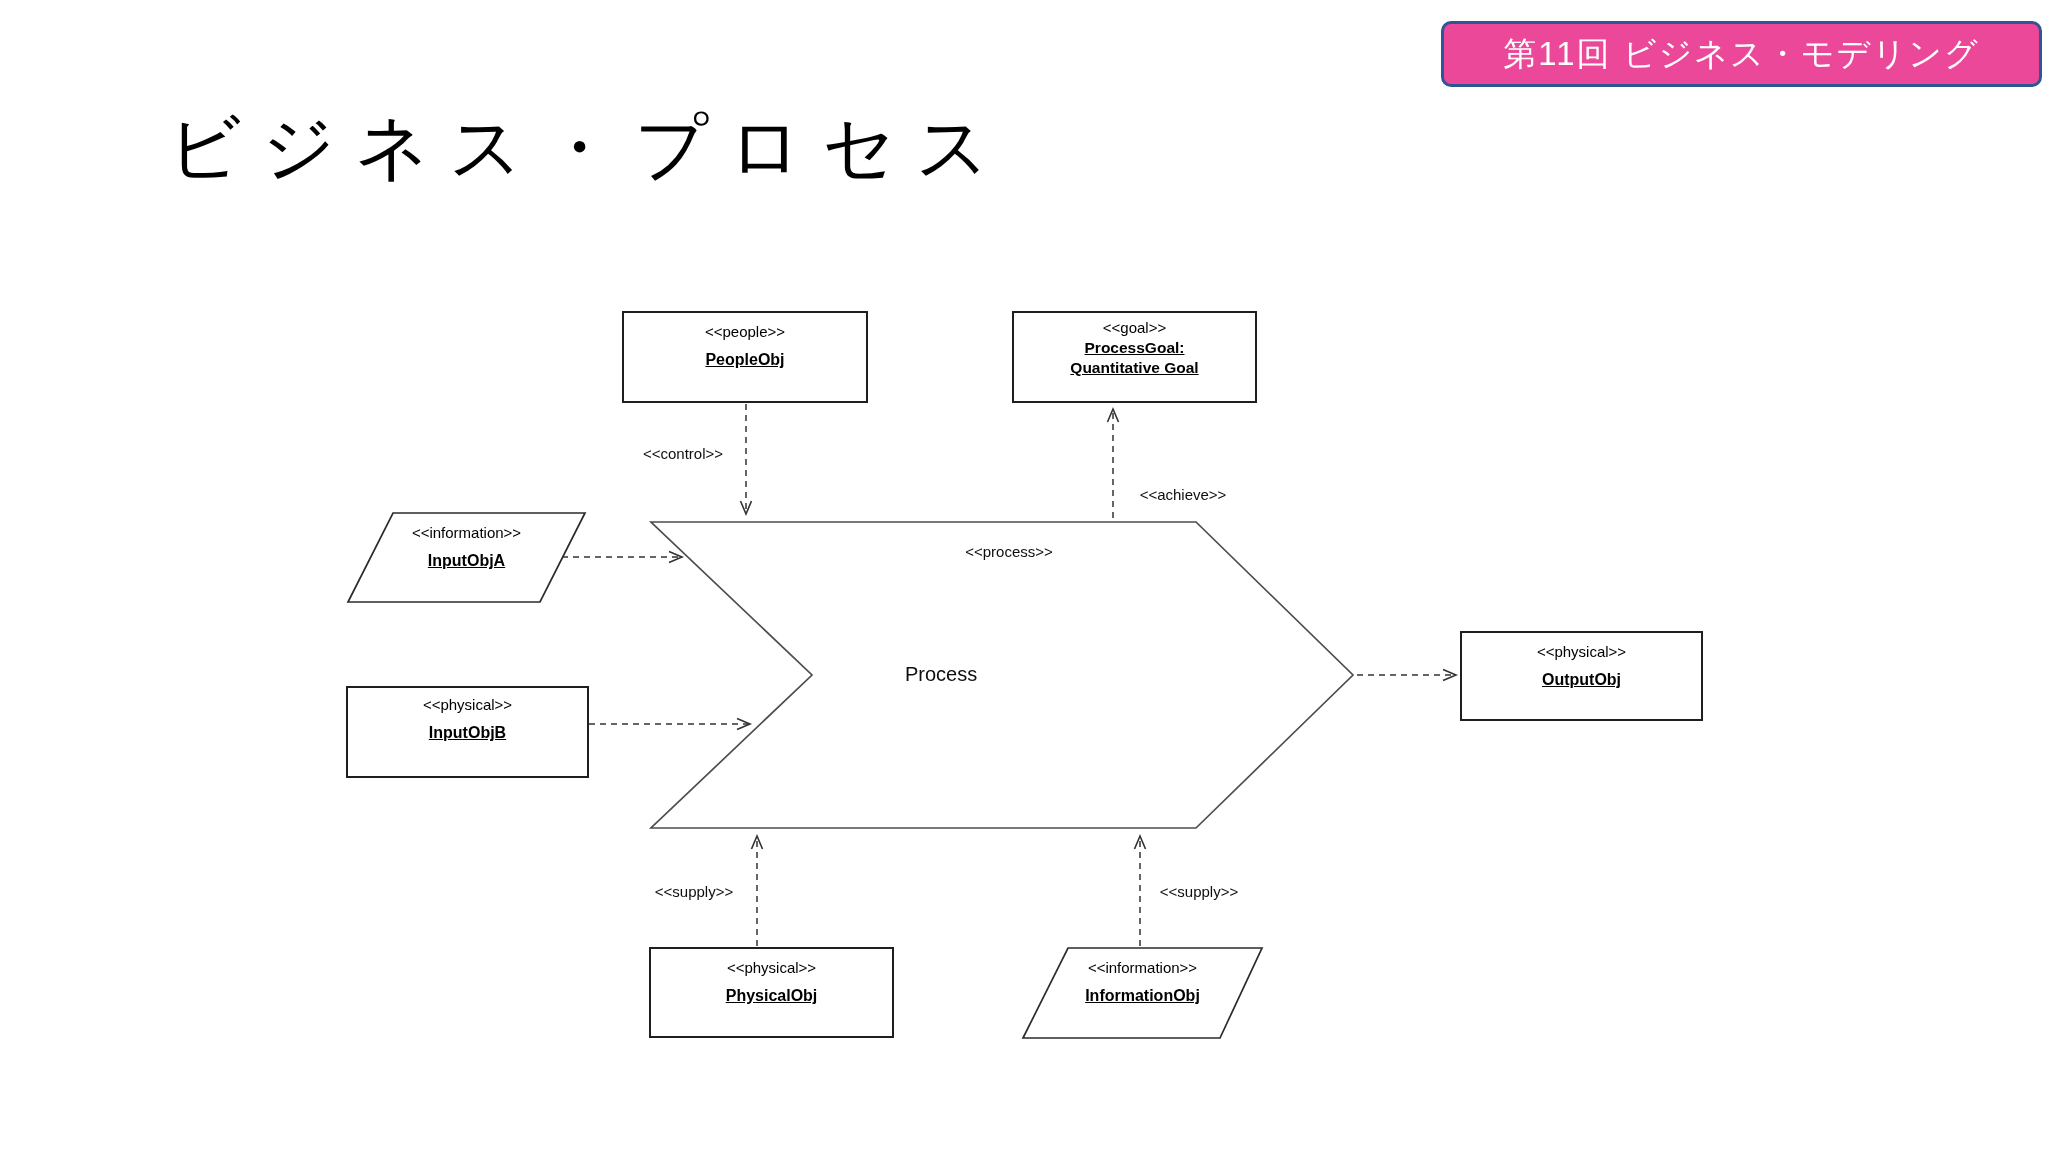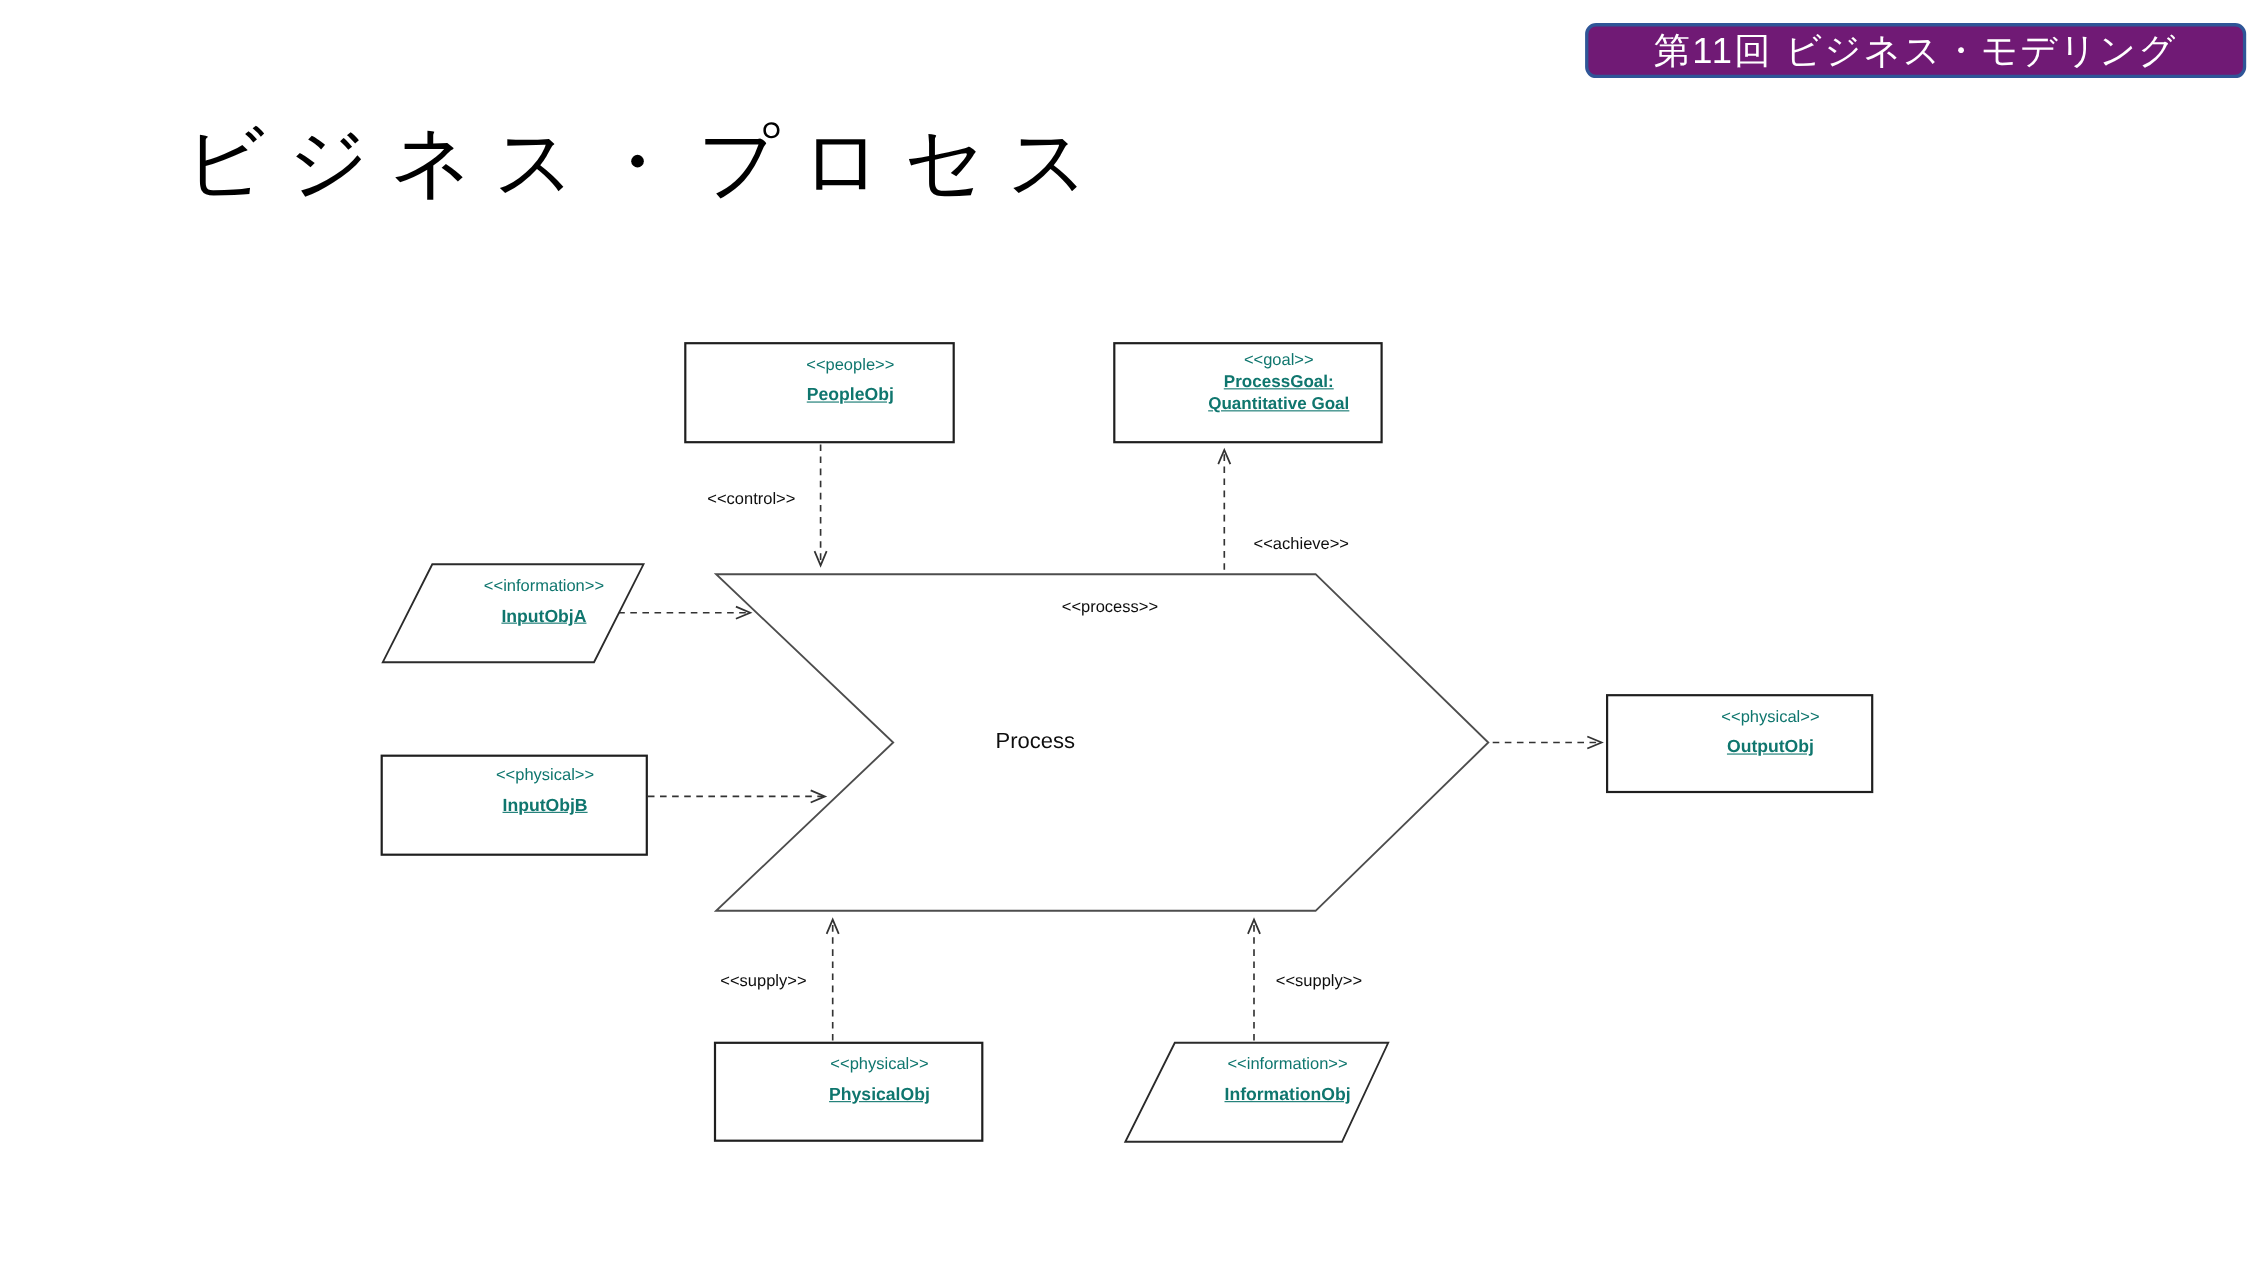--- a/index.html
+++ b/index.html
@@ -23,22 +23,22 @@
     box-sizing: border-box;
     white-space: nowrap;
   }
   .badge-orange {
     left: 1276px; top: 23px; width: 164px; height: 60px;
     background: #ED7D31;
     border: 3px solid #B95E1E;
     font-size: 34px;
   }
   .badge-blue {
-    left: 1441px; top: 21px; width: 601px; height: 50px;
-    background: #701a75;
+    left: 1441px; top: 21px; width: 601px; height: 66px;
+    background: #ec4899;
     border: 3px solid #2F5597;
     font-size: 33px;
     letter-spacing: 2px;
     z-index: 1;
   }
   
   .slide-title {
     position: absolute;
     left: 168px; top: 100px;
     font-size: 72px;
@@ -47,22 +47,21 @@
     white-space: nowrap;
     color: #000000;
   }
   
   svg.diagram { position: absolute; left: 0; top: 0; }
   .node-label {
     position: absolute;
     text-align: center;
     font-size: 15px;
     line-height: 28px;
-    color: #0f766e;
-    margin-left: 28px;
+    color: #000000;
   }
   .node-label .stereo { display: block; }
   .node-label .name {
     display: block;
     font-weight: bold;
     font-size: 16px;
     text-decoration: underline;
   }
   .node-label.tight { line-height: 20px; }
   .node-label.tight .name { font-size: 15.5px; }

